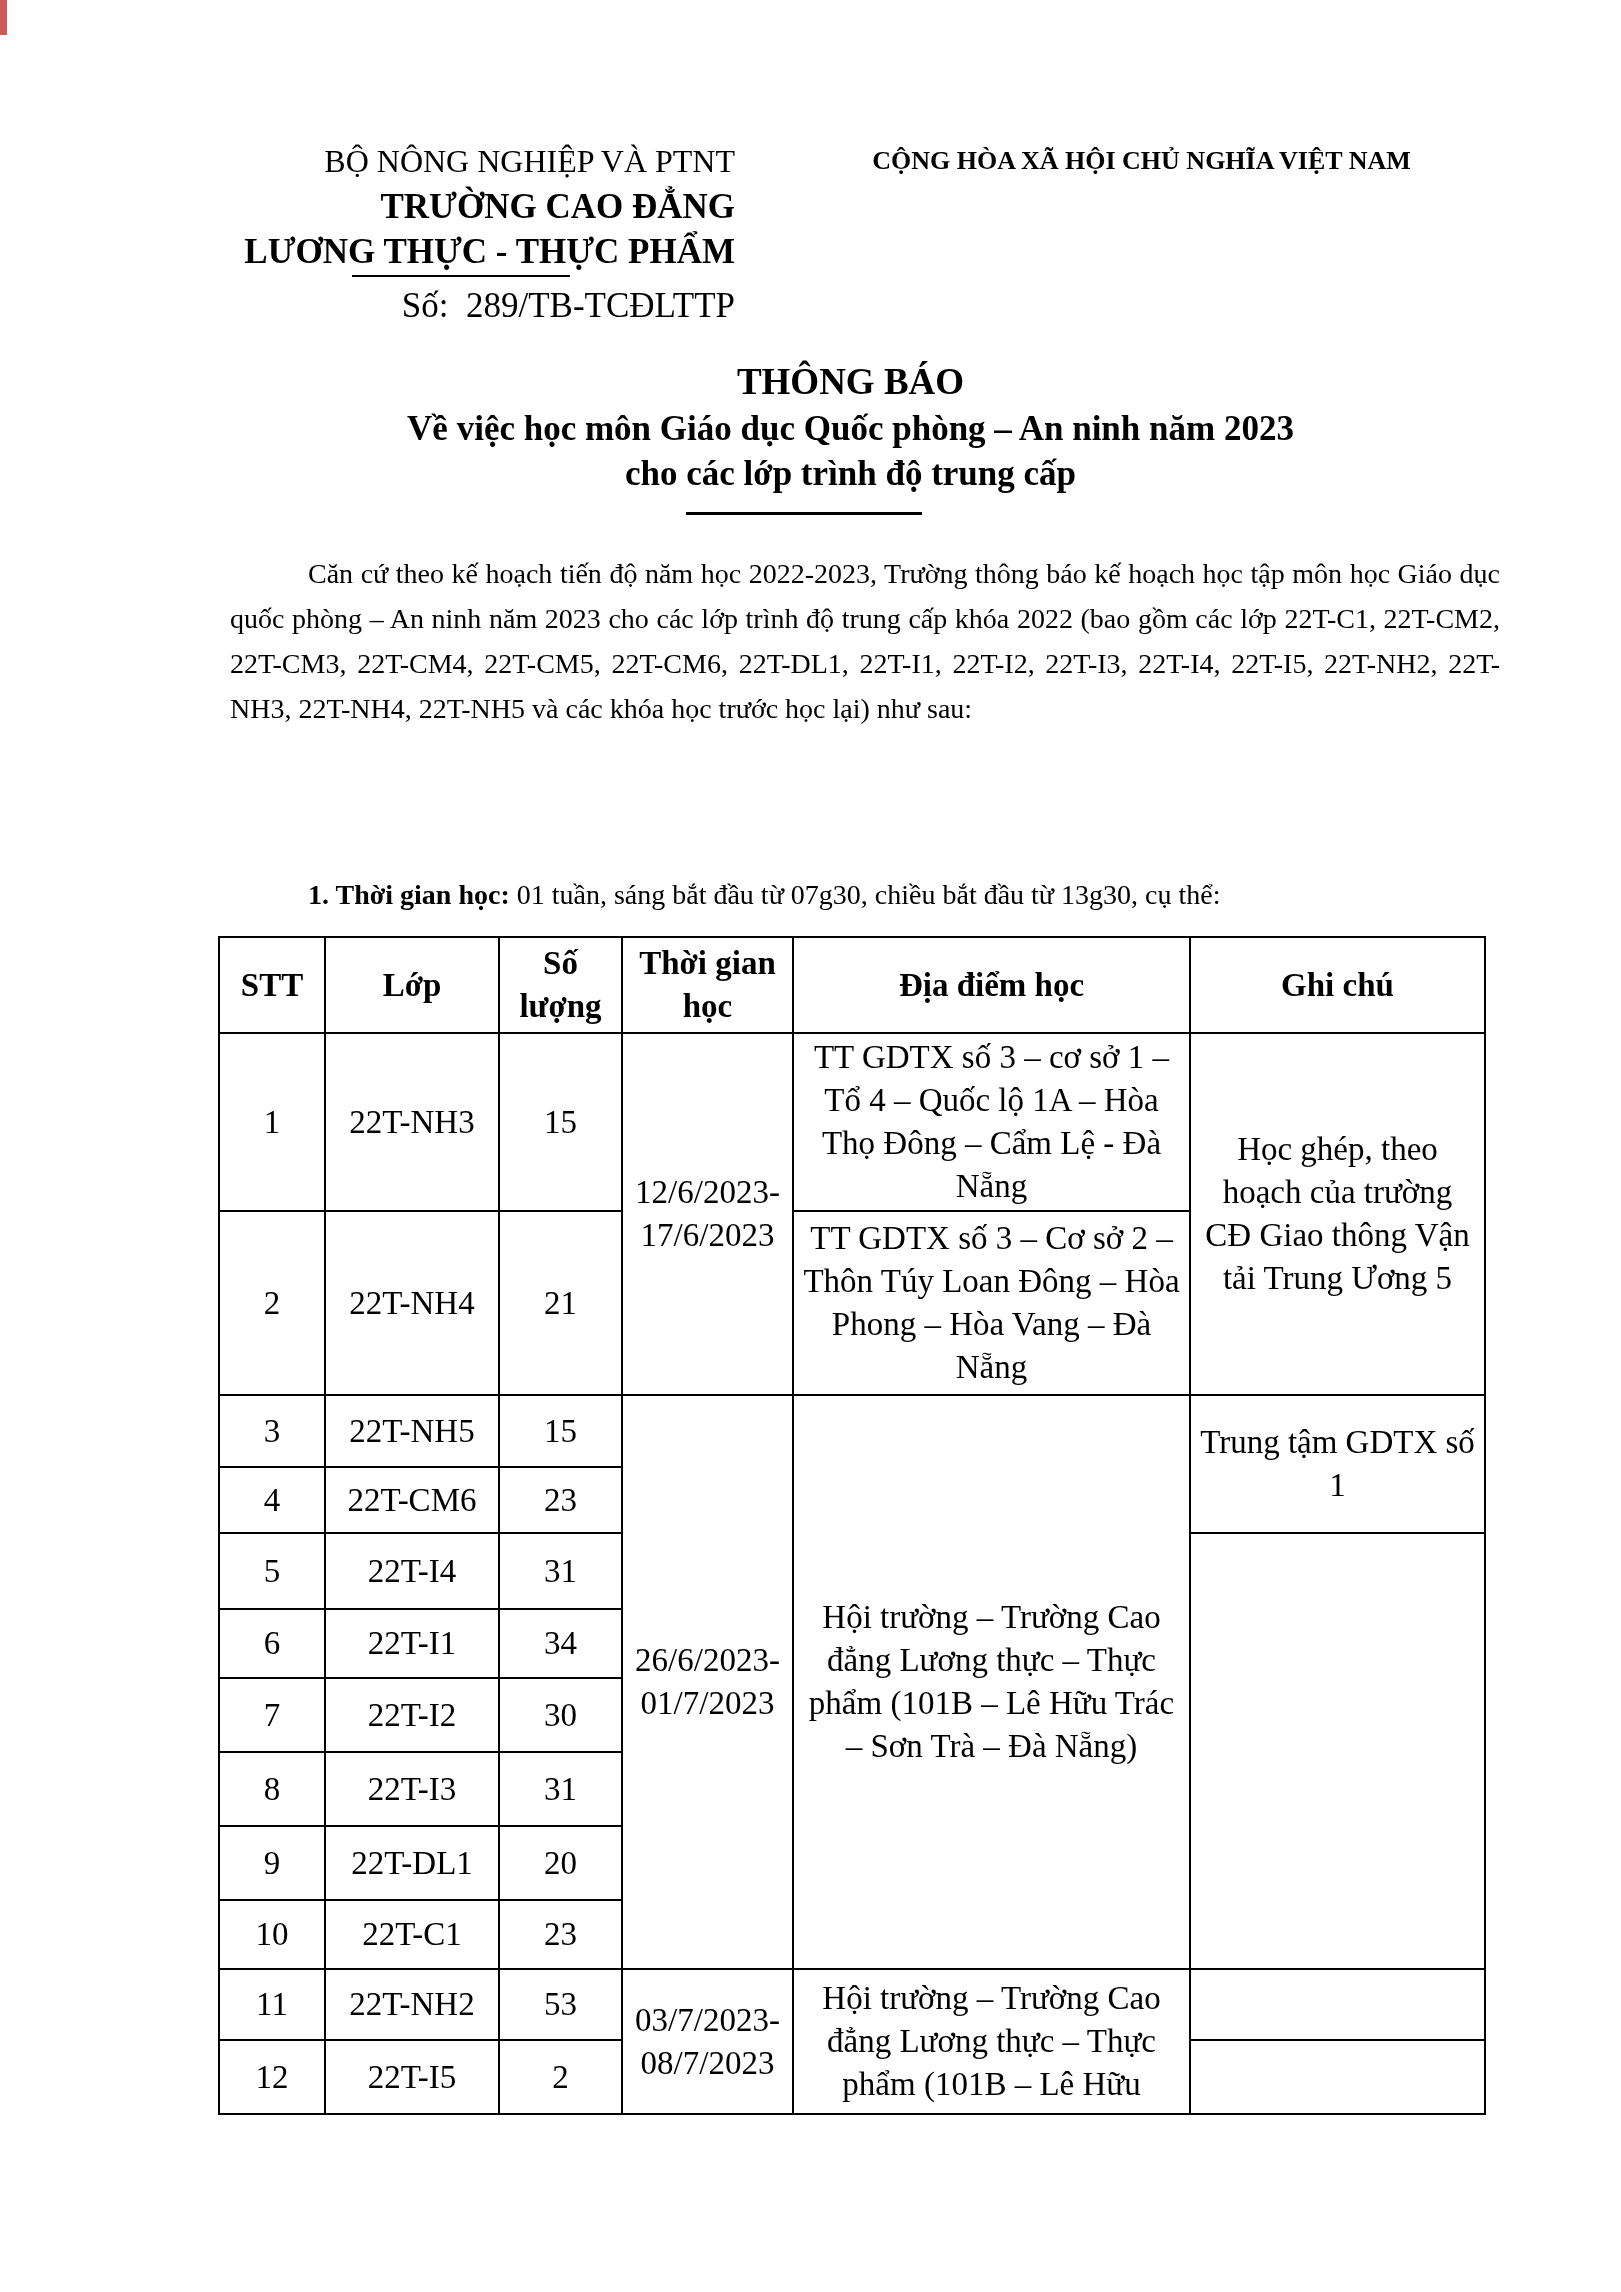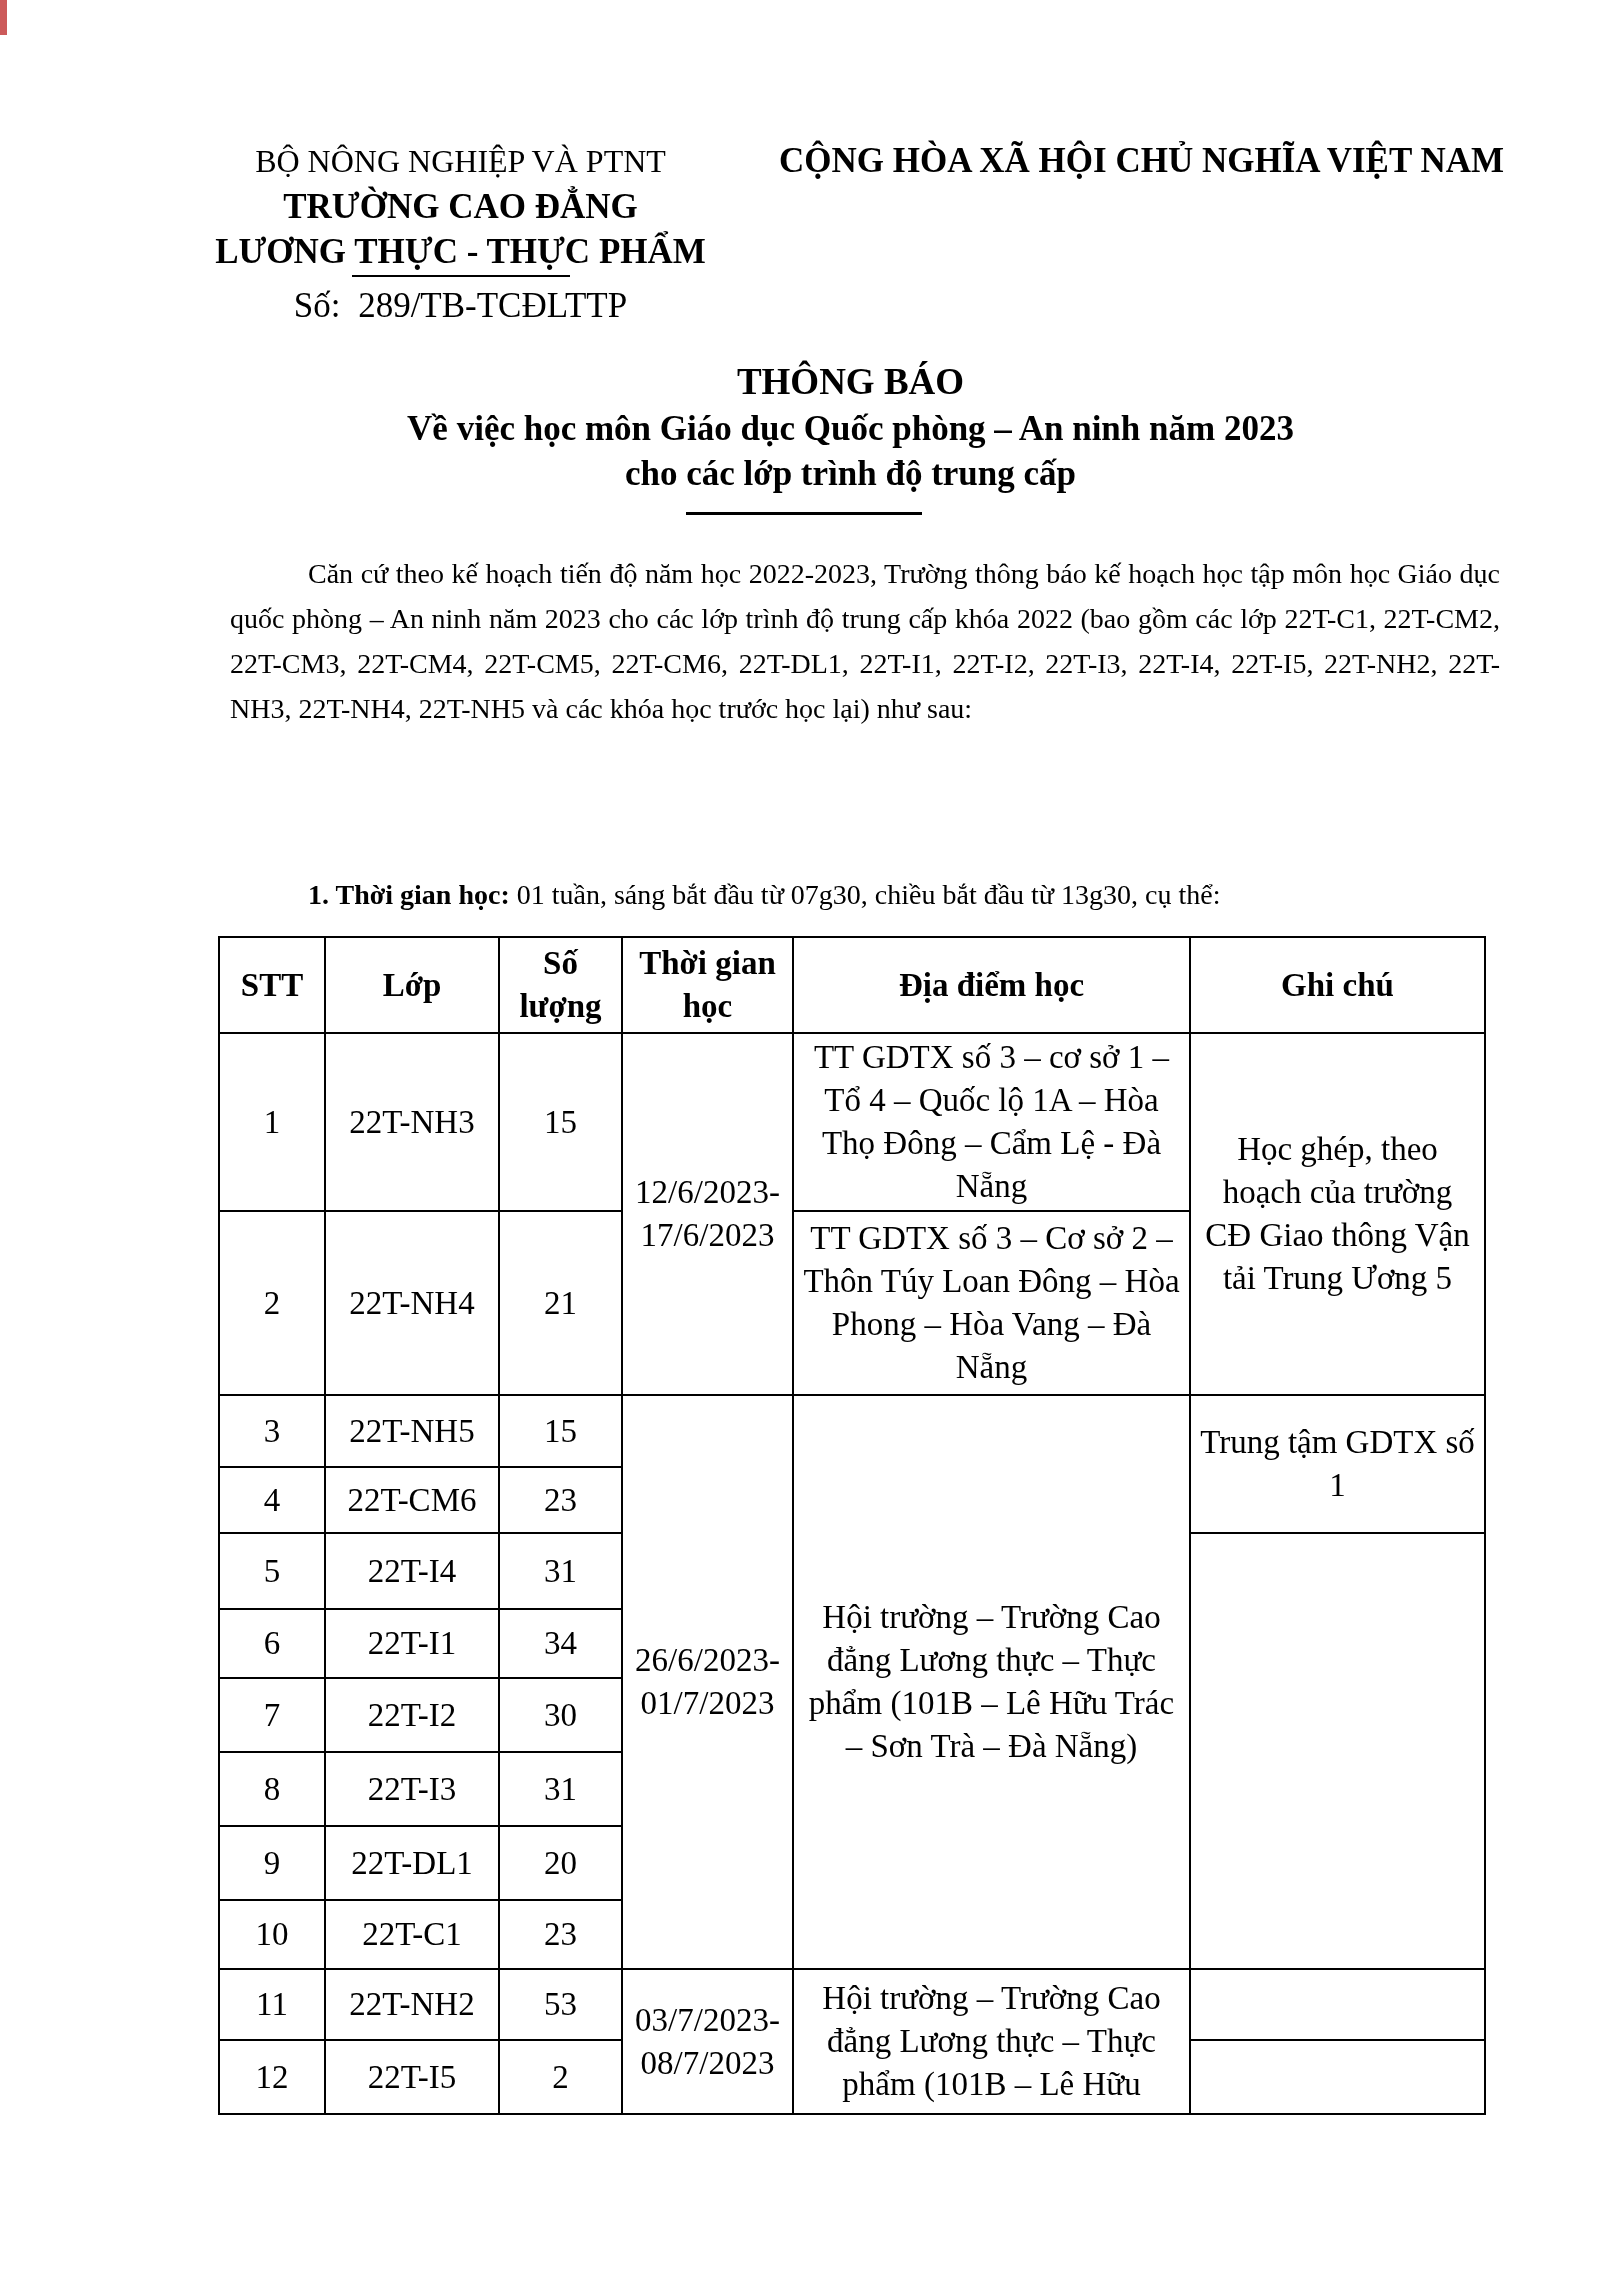--- a/index.html
+++ b/index.html
@@ -14,36 +14,36 @@
     overflow:hidden;
   }
   .scan-mark {
     position:absolute; left:0; top:0;
     width:6.9px; height:35px;
     background:#cc5a5a;
   }
   
   .hdr-left {
     position:absolute; left:186px; top:139px; width:549px;
-    text-align:center; line-height:45px;
+    text-align:right; line-height:45px;
   }
   .hdr-left .ministry { font-size:32px; }
   .hdr-left .school   { font-size:35px; font-weight:bold; }
   .hdr-left .sep {
     width:218px; height:0; border-bottom:2.9px solid #000;
     margin:1px auto 5.9px auto;
   }
   .hdr-left .doc-number { font-size:35px; }
   .hdr-left .doc-number .num { margin-left:17.6px; }
 
   .hdr-right {
     position:absolute; left:763px; top:139px; width:757px;
     text-align:center;
   }
-  .hdr-right .country { font-size:35px; font-weight:bold; line-height:43px; }
+  .hdr-right .country { font-size:26px; font-weight:bold; line-height:43px; }
   .hdr-right .motto {
     display:inline-block;
     font-size:34px; font-weight:bold; line-height:41px;
     border-bottom:2.9px solid #000; padding-bottom:3.9px;
     margin-top:2px;
   }
   .hdr-right .dateline {
     margin-top:31px;
     font-size:34px; font-style:italic; line-height:43px;
   }

